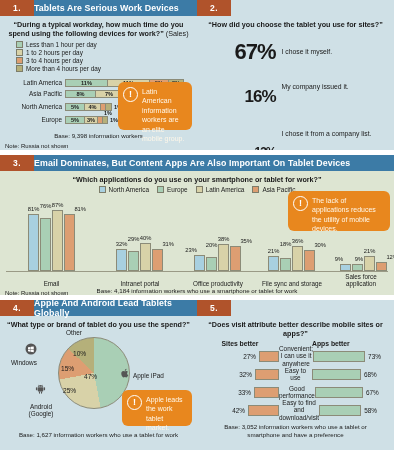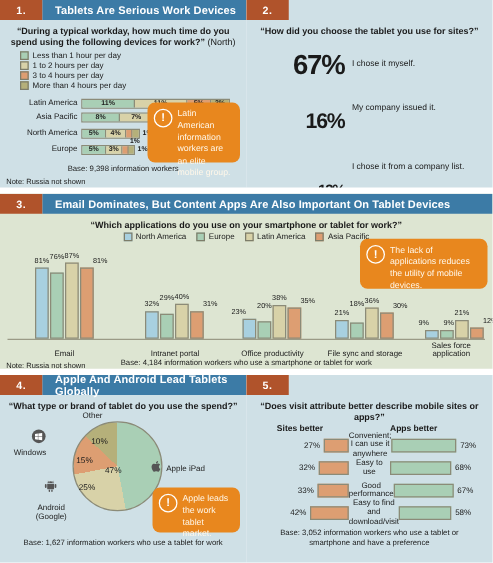--- a/index.html
+++ b/index.html
@@ -13,21 +13,21 @@
   
   .panel{position:absolute;box-sizing:border-box;overflow:hidden;}
   .hdr{display:flex;align-items:stretch;height:16px;}
   .hdr .num{
     background:#b0532b;color:#fff;font-weight:bold;font-size:8.5px;
     display:flex;align-items:center;justify-content:center;
     width:34px;letter-spacing:.5px;
   }
   .hdr .ttl{
     background:#3c7ba6;color:#fff;font-weight:bold;font-size:8.8px;
-    display:flex;align-items:center;padding-left:10px;flex:1;
+    display:flex;align-items:center;flex:1;
     letter-spacing:.1px;
   }
   .qst{font-size:7.2px;font-weight:bold;text-align:center;padding:4px 6px 2px;line-height:1.25;}
   .qst .light{font-weight:normal;}
   .base{font-size:6.2px;text-align:center;padding-top:2px;}
   .note{font-size:6px;padding-left:3px;}
 
   .bgblue{background:#cfe0e6;}
   .bggreen{background:#dde5d2;}
 
@@ -91,21 +91,21 @@
 
 <div class="page">
 
   <div class="panel bgblue" style="left:0;top:0;width:197px;height:150px;">
     <div class="hdr">
       <div class="num">1.</div>
       <div class="ttl">Tablets Are Serious Work Devices</div>
     </div>
     <div class="qst">
       <span>“During a typical workday, how much time do you spend using the following devices for work?”</span>
-      <span class="light">(North)</span>
+      <span class="light">(Sales)</span>
     </div>
     <div class="legend1">
       <div class="li">
         <span class="sw" style="background:#a9cfb5"></span>
         <span>Less than 1 hour per day</span>
       </div>
       <div class="li">
         <span class="sw" style="background:#d8d2a8"></span>
         <span>1 to 2 hours per day</span>
       </div>

